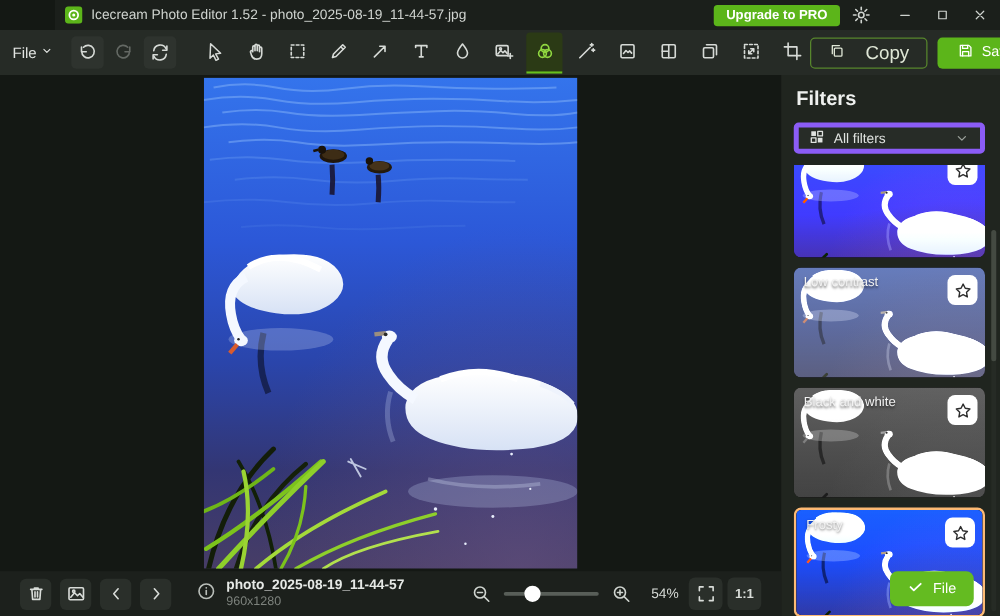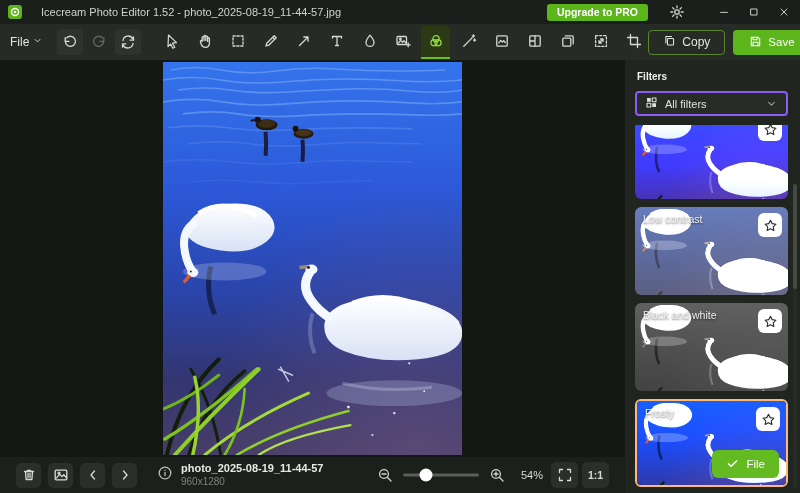--- a/index.html
+++ b/index.html
@@ -1,21 +1,21 @@
 <!DOCTYPE html>
 <html><head>
 <meta charset="utf-8">
 <style>
   * { margin:0; padding:0; box-sizing:border-box; }
   html,body { width:800px; height:493px; overflow:hidden; background:#0c0e0c;
               font-family:"Liberation Sans", sans-serif; }
   .window { width:800px; height:493px; display:flex; flex-direction:column; background:#141814; color:#d8dcd8; }
 
   
-  .titlebar { height:24px; background:#1b1f1b; display:flex; align-items:center; padding:0 8px; gap:19px; flex:0 0 auto; }
+  .titlebar { height:24px; background:#1b1f1b; display:flex; align-items:center; padding:0 8px; gap:7px; flex:0 0 auto;margin-left:44px; }
   .appicon { display:flex; align-items:center; }
   .wtitle { font-size:11px; color:#cfd3cf; white-space:nowrap; }
   .tb-spacer { flex:1; }
   .upgrade { height:17px; padding:0 10px; border:none; border-radius:3px; background:#5cb51a; color:#fff;
              font-size:10.5px; font-weight:bold; font-family:inherit; cursor:pointer; }
   .tb-ico { background:none; border:none; color:#cfd3cf; display:flex; align-items:center; cursor:pointer; padding:2px; }
   .winctrls { display:flex; align-items:center; gap:14px; margin-left:10px; }
   .winctrls .tb-ico svg { width:12px; height:12px; }
 
   
@@ -26,37 +26,37 @@
   .histgrp { display:flex; align-items:center; gap:3px; margin-right:16px; }
   .histbtn { width:26px; height:26px; border:none; border-radius:4px; background:#2e332e; color:#d6dad6;
              display:flex; align-items:center; justify-content:center; cursor:pointer; }
   .histbtn.disabled { background:transparent; color:#646964; }
   .toolgrp { display:flex; align-items:center; gap:4px; }
   .toolbtn { width:29px; height:33px; background:transparent; border:none; border-bottom:2px solid transparent;
              border-radius:3px 3px 0 0; color:#d6dad6; display:flex; align-items:center; justify-content:center; cursor:pointer; }
   .toolbtn.active { background:#2b3a15; color:#8fd63f; border-bottom:2px solid #68c01e; }
   .tspacer { flex:1; }
   .copybtn { height:25px; padding:0 14px; background:transparent; border:1px solid #57862c; border-radius:4px;
-             color:#dfe7d6; font-size:12px; font-family:inherit; display:flex; align-items:center; gap:6px;
+             color:#dfe7d6; font-size:15px; font-family:inherit; display:flex; align-items:center; gap:16px;
              cursor:pointer; margin-right:8px; }
   .savebtn { height:25px; padding:0 16px; background:#5cb51a; border:none; border-radius:4px; color:#fff;
              font-size:11.5px; font-family:inherit; display:flex; align-items:center; gap:6px; cursor:pointer; }
   .copybtn svg,.savebtn svg { width:13px; height:13px; }
 
   
   .main { flex:1; display:flex; min-height:0; }
   .left { flex:1; display:flex; flex-direction:column; min-width:0; }
   .canvas { flex:1; background:#141814; display:flex; align-items:center; justify-content:center; min-height:0; }
   .photo { width:299px; height:393px; overflow:hidden; }
 
   
   .sidebar { width:175px; flex:0 0 175px; background:#20251f; padding:8px 12px 0 10px; display:flex;
              flex-direction:column; position:relative; }
-  .sb-title { font-size:10px; font-weight:bold; color:#eef0ee; margin:3px 0 9px 2px; }
-  .dropdown { height:25px; background:#272c27; border:2px solid #8b5cf6; border-radius:4px; color:#dfe2df;
+  .sb-title { font-size:16px; font-weight:bold; color:#eef0ee; margin:3px 0 9px 2px; }
+  .dropdown { height:25px; background:#272c27; border:4px solid #8b5cf6; border-radius:4px; color:#dfe2df;
               font-size:11px; font-family:inherit; display:flex; align-items:center; gap:7px; padding:0 8px;
               cursor:pointer; margin-bottom:9px; }
   .dropdown svg { width:13px; height:13px; }
   .dropdown .chev { margin-left:auto; color:#9aa09a; display:flex; }
   .filterlist { flex:1; overflow:hidden; display:flex; flex-direction:column; gap:8px; min-height:0; }
   .fcard { flex:0 0 88px; height:88px; border-radius:6px; overflow:hidden; position:relative; cursor:pointer;
            background:#000; }
   .fcard.cut { margin-top:-14px; }
   .fcard.selected { border:2px solid #fdba74; }
   .fimg { position:absolute; inset:0; }

